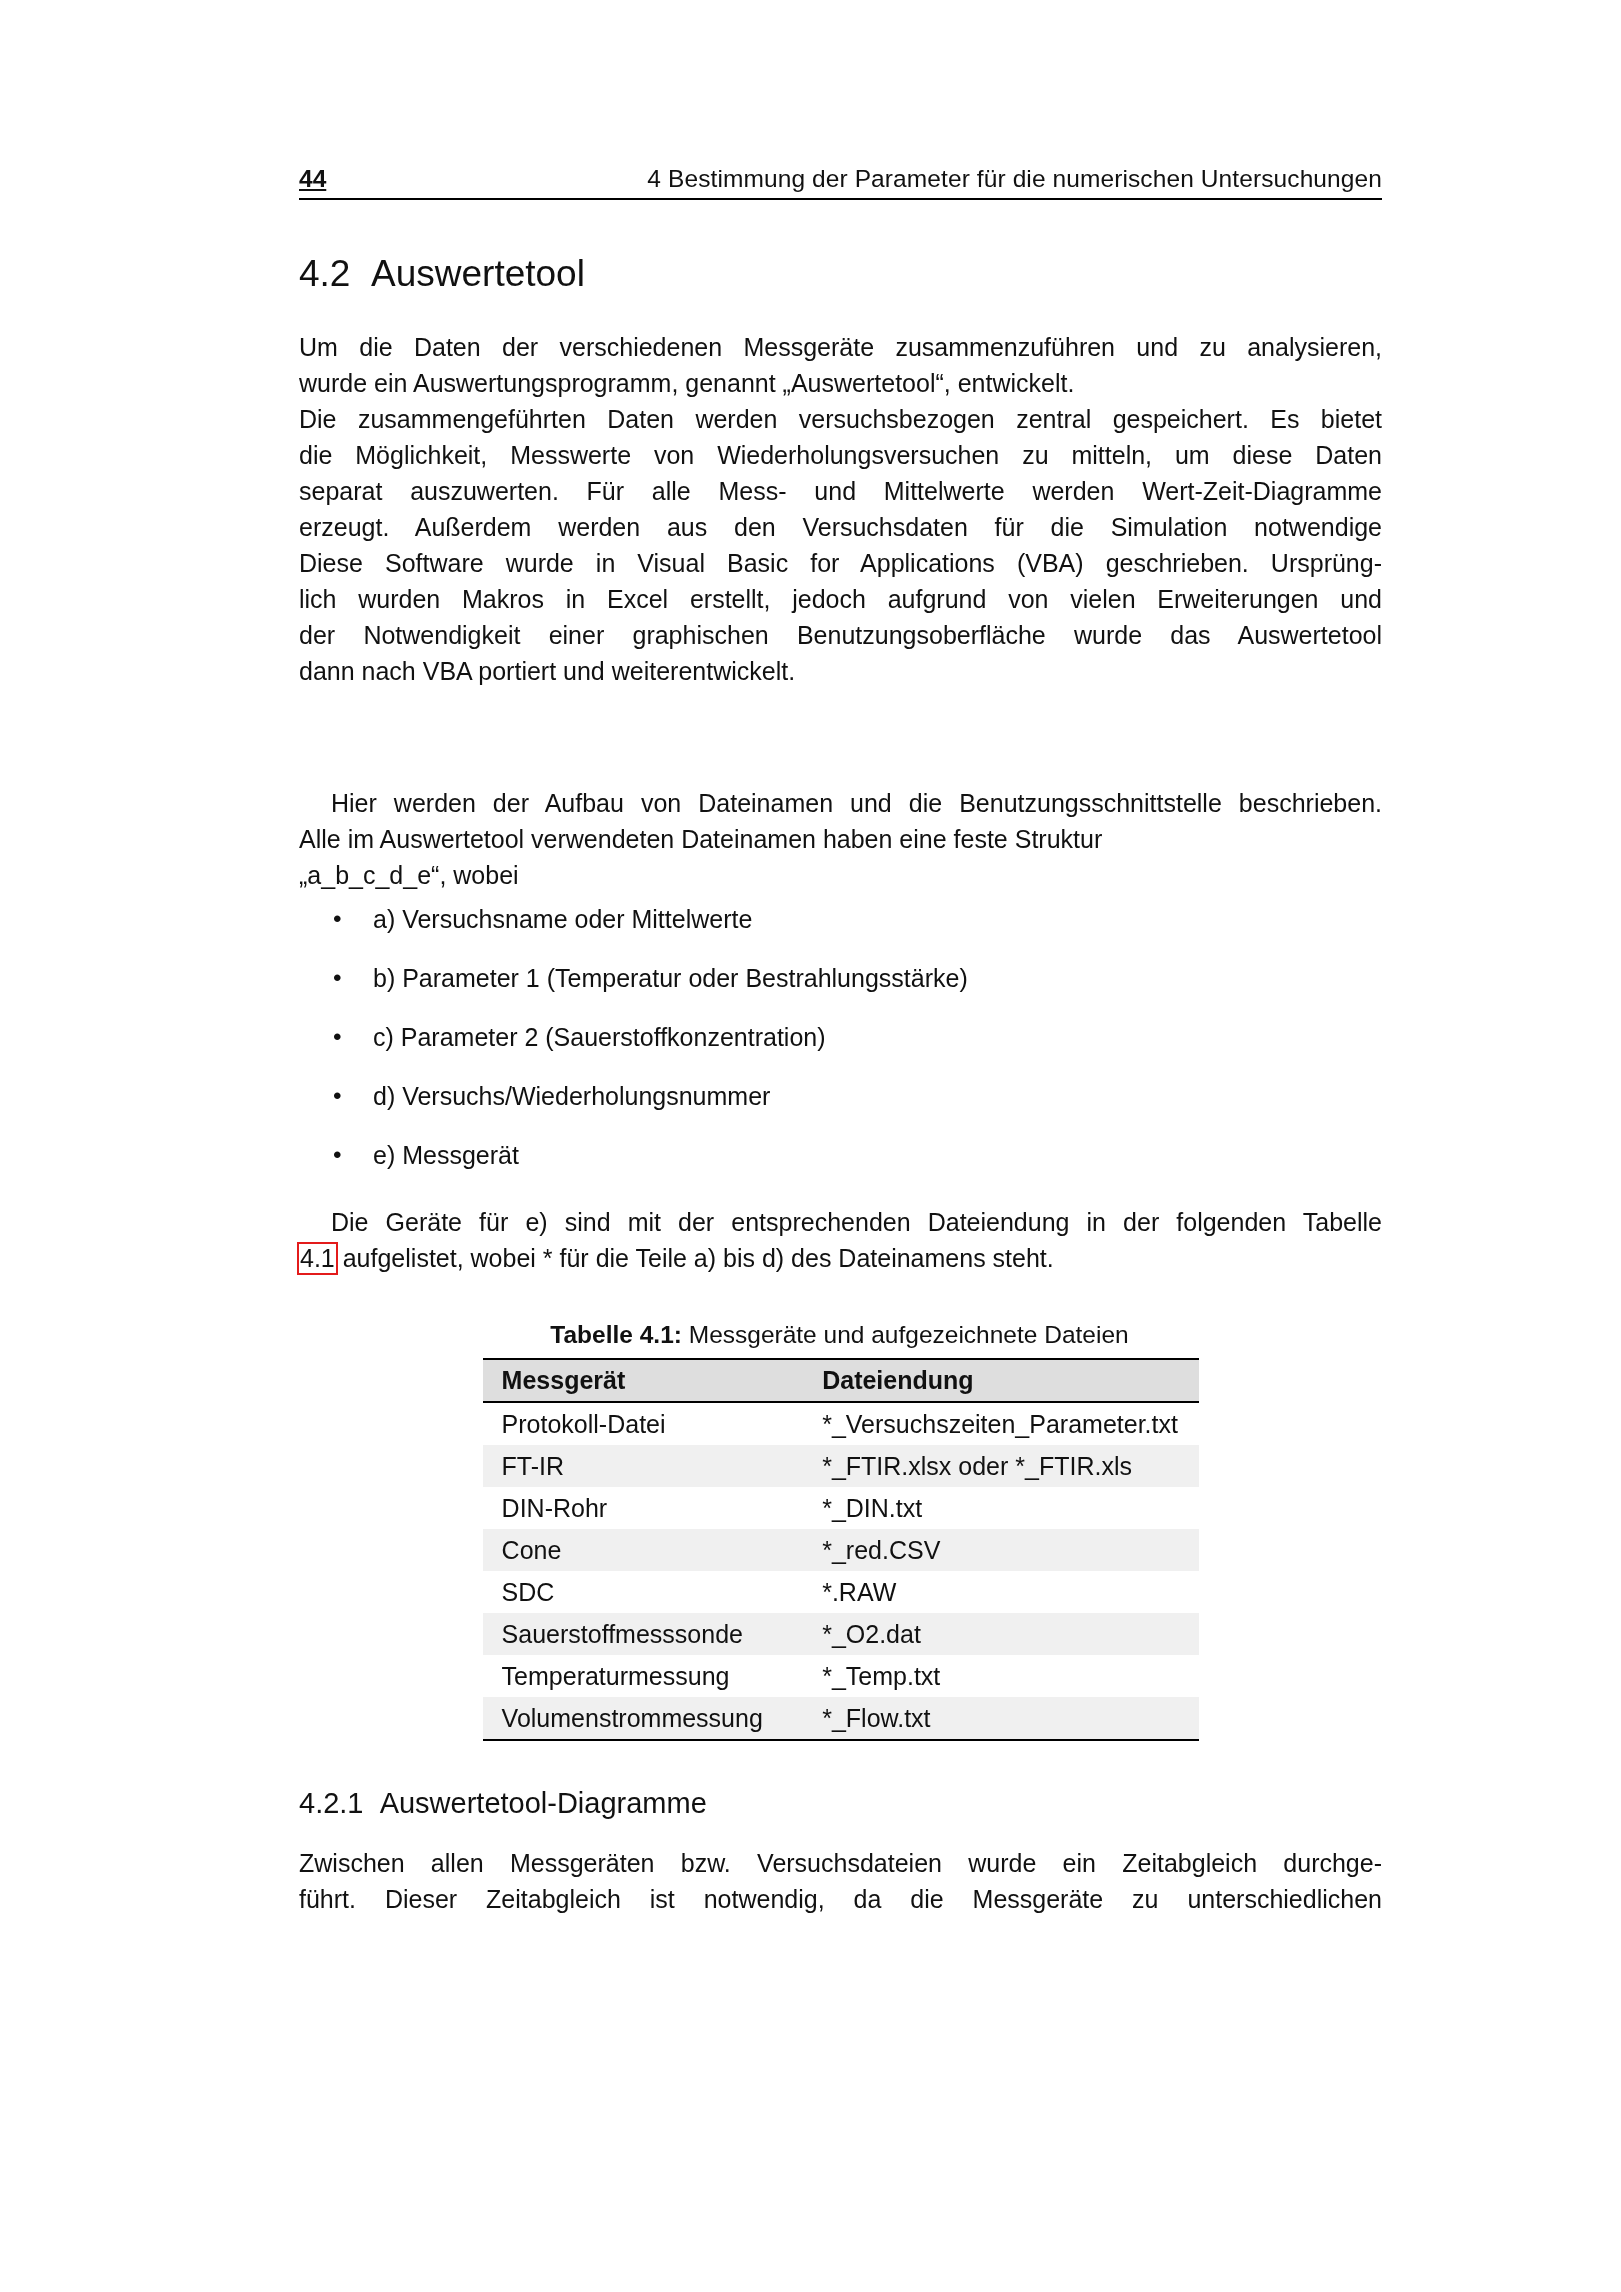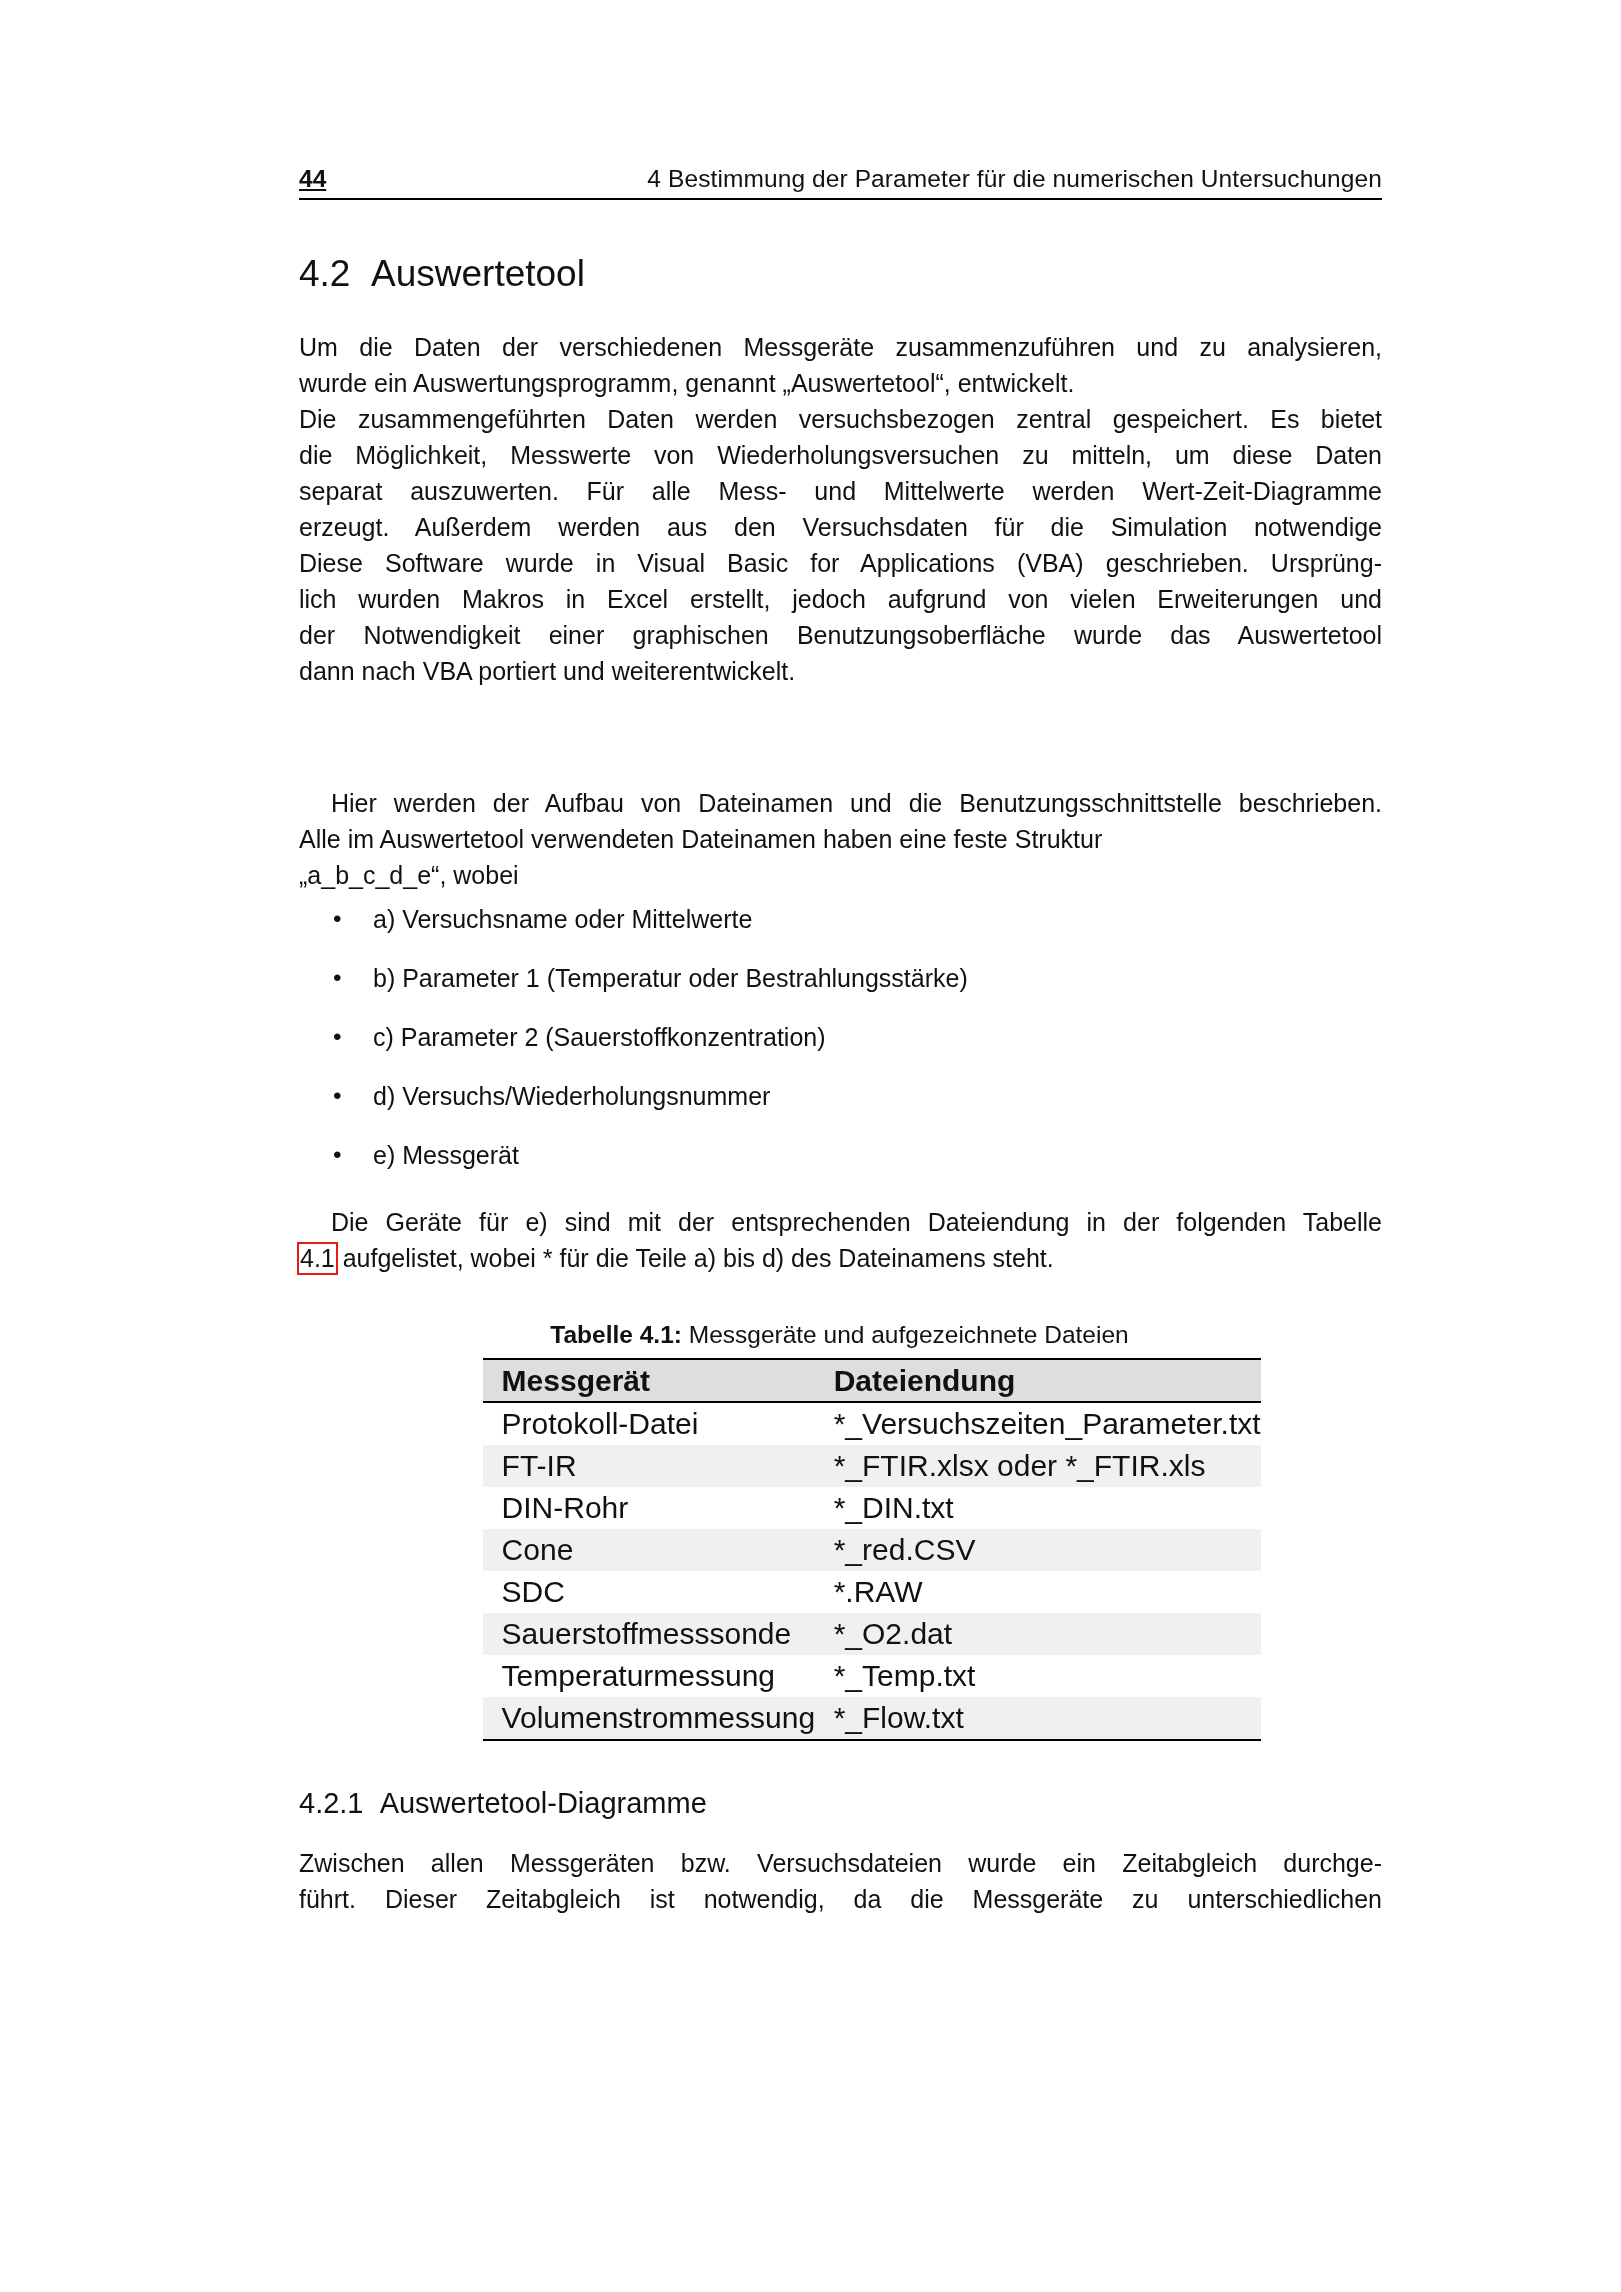--- a/index.html
+++ b/index.html
@@ -23,21 +23,21 @@
 
   .bullets { left: 333px; top: 905px; font-size: 25px; }
   .bullet { height: 59px; display: flex; align-items: flex-start; }
   .bullet .dot { width: 40px; font-size: 24.5px; }
 
   .link-box { display: inline-block; outline: 2.9px solid #e31b1b; outline-offset: 0px; padding: 0 1px; line-height: 29px; }
 
   .caption { left: 298px; width: 1083px; top: 1321px; text-align: center; font-size: 24.5px; }
   .caption b { font-weight: bold; }
 
-  .tbl { left: 483px; top: 1358px; width: 716px; border-collapse: collapse; font-size: 30px; }
+  .tbl { left: 483px; top: 1358px; width: 716px; border-collapse: collapse; font-size: 25px; }
   .tbl th, .tbl td { text-align: left; height: 42px; padding: 0 0 0 18.6px; vertical-align: middle; }
   .tbl th { background: #dedede; font-weight: bold; height: 41px; }
   .tbl thead tr { border-top: 2.9px solid #000; border-bottom: 2.9px solid #000; }
   .tbl tbody tr:nth-child(even) td { background: #f0f0f0; }
   .tbl tbody tr:last-child { border-bottom: 2.9px solid #000; }
   .tbl .c1 { width: 302px; }
 </style>
 </head>
 <body>
 

